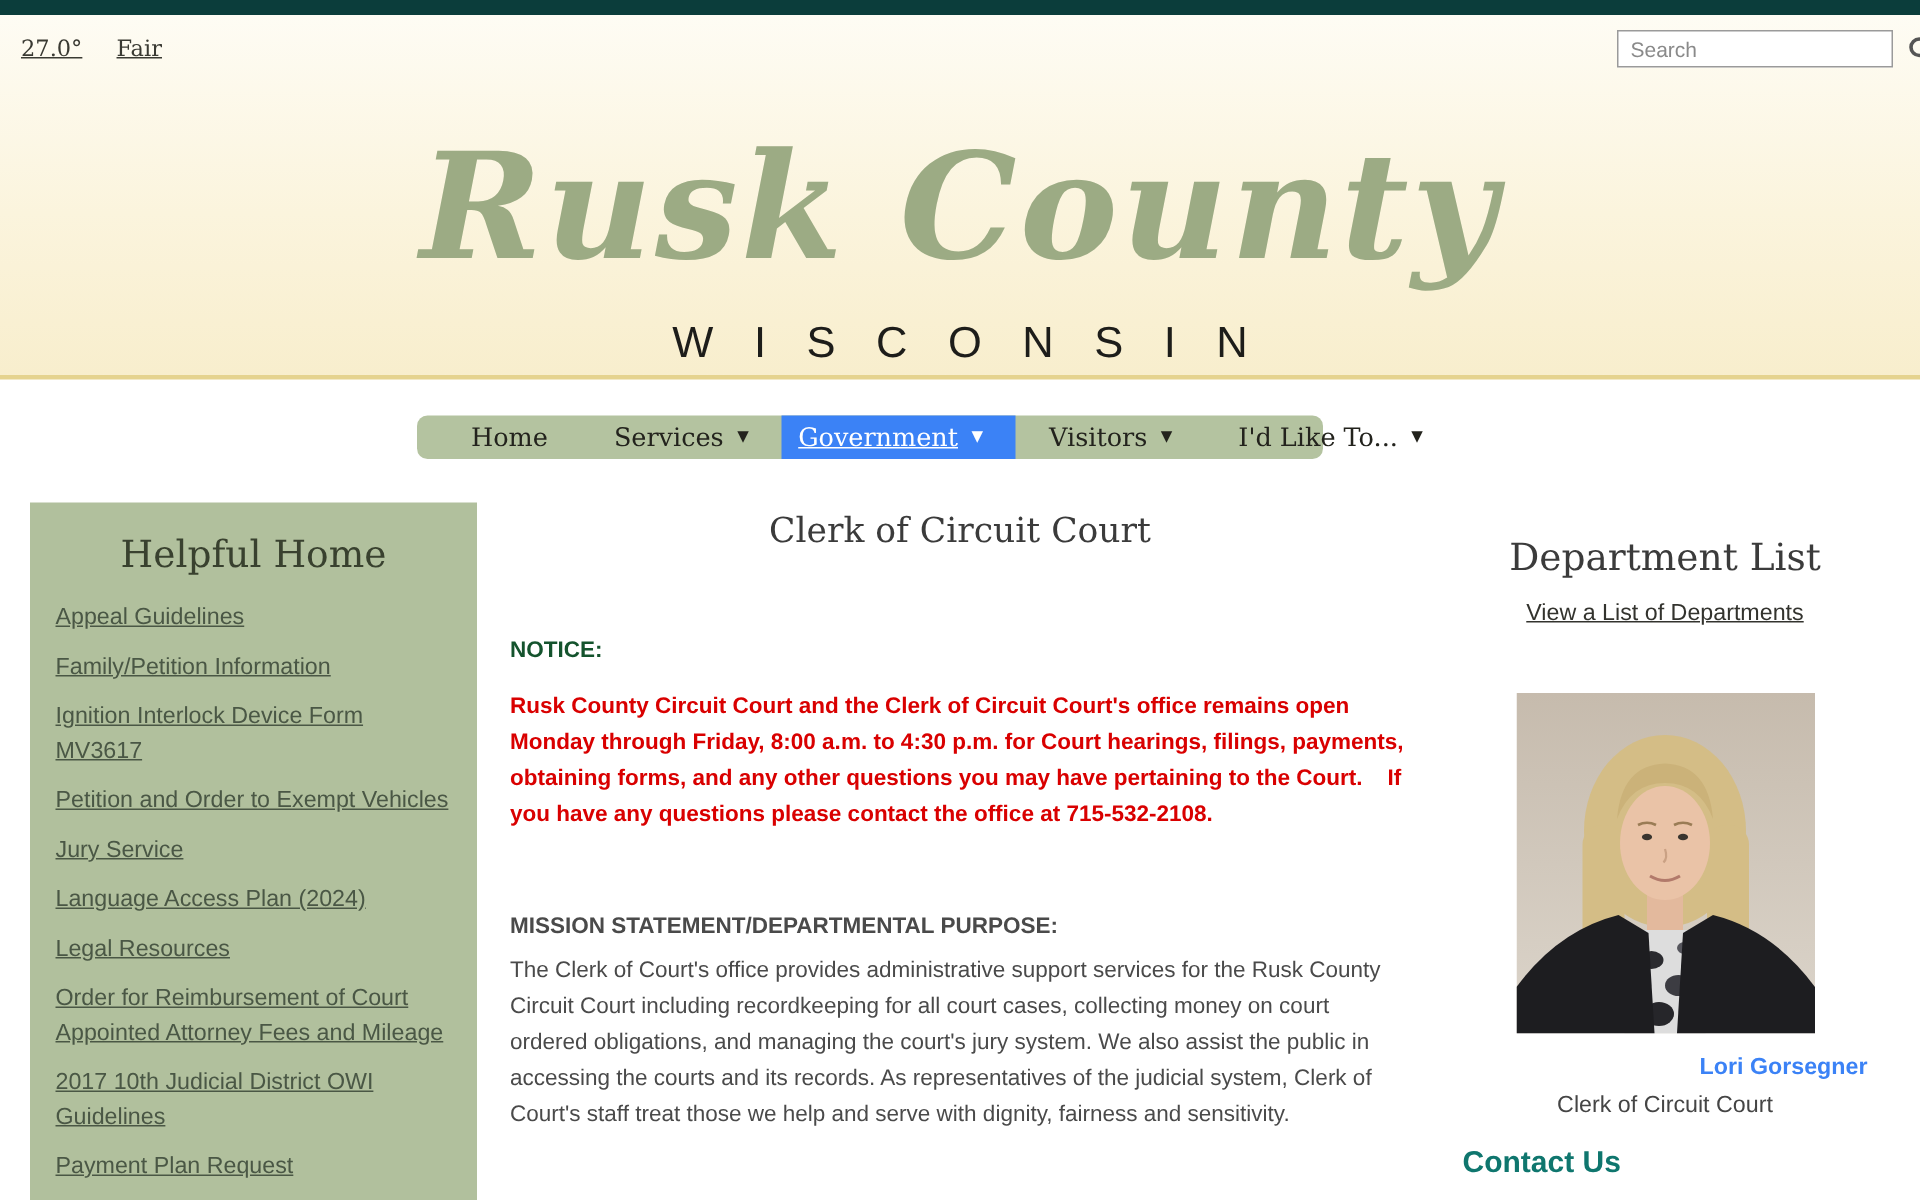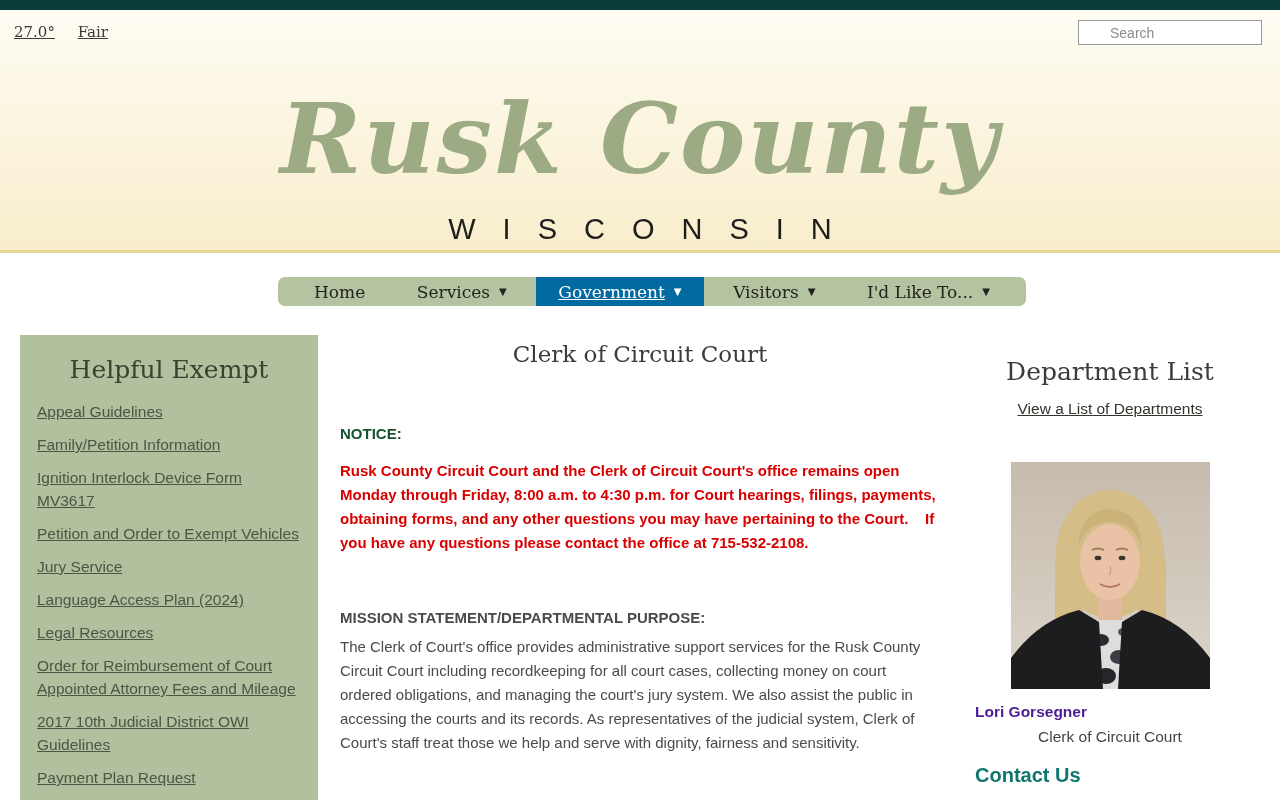--- a/index.html
+++ b/index.html
@@ -12,41 +12,41 @@
   
   .header { position:absolute; left:0; top:10px; width:1280px; height:243px;
             background:linear-gradient(#fefcf4 0%, #fbf4dd 55%, #f8eecd 100%);
             border-bottom:3px solid #e5d38f; }
 
   .weather { position:absolute; left:14px; top:13px; font-family:"DejaVu Serif", serif;
              font-size:15px; color:#3a3a33; }
   .weather a { color:#3a3a33; text-decoration:underline; margin-right:18px; cursor:pointer; }
 
   .searchbox { position:absolute; right:18px; top:10px; width:184px; height:25px;
-               background:#ffffff; border:1px solid #9a9a9a; display:flex; align-items:center;padding-left:23px; }
+               background:#ffffff; border:1px solid #9a9a9a; display:flex; align-items:center; }
   .searchbox input { flex:1; border:none; outline:none; font-size:14px; color:#444;
                      padding:0 4px 0 8px; font-family:"Liberation Sans", sans-serif; background:transparent; }
   .searchbox input::placeholder { color:#8a8a8a; }
   .search-btn { width:26px; height:23px; border:none; background:transparent; cursor:pointer;
                 display:flex; align-items:center; justify-content:center; }
 
   .logo { position:absolute; left:0; top:40px; width:1280px; text-align:center; }
   .logo-script { font-family:"DejaVu Serif", serif; font-style:italic; font-weight:bold;
                  font-size:98px; line-height:120px; color:#9cab84; letter-spacing:2px;margin-top:29px; }
   .logo-sub { margin-top:14px; font-family:"Liberation Sans", sans-serif; font-size:29px;
               color:#1d1d1a; letter-spacing:27px; text-indent:27px; }
 
   
-  .nav { position:absolute; left:278px; top:277px; width:748px; height:29px;
+  .nav { position:absolute; left:278px; top:277px; width:604px; height:29px;
          background:#b4c3a0; border-radius:7px; display:flex; align-items:stretch;
          justify-content:space-between; padding:0 14px; }
   .nav-item { display:flex; align-items:center; padding:0 22px; cursor:pointer;
               font-family:"DejaVu Serif", serif; font-size:17px; color:#23231d; white-space:nowrap; }
   .nav-item .caret { font-size:10px; margin-left:9px; color:#23231d; }
-  .nav-item.active { background:#0369a1; color:#ffffff; }
+  .nav-item.active { background:#3b82f6; color:#ffffff;padding-left:11px; }
   .nav-item.active > span:first-child { text-decoration:underline; }
   .nav-item.active .caret { color:#ffffff; }
 
   
   .sidebar { position:absolute; left:20px; top:335px; width:298px; height:465px;
              background:#b1c09d; padding:20px 17px 10px 17px; }
   .sidebar h2 { font-family:"DejaVu Serif", serif; font-size:25px; font-weight:normal;
                 color:#39412f; text-align:center; margin-bottom:16px; }
   .sidebar a { display:block; font-size:15.5px; line-height:23px; color:#4a5745;
                text-decoration:underline; margin-bottom:10px; cursor:pointer; }
@@ -61,21 +61,21 @@
   .mission-head { margin-top:54px; color:#4a4a4a; font-weight:bold; font-size:15px; }
   .mission-body { margin-top:9px; color:#4a4a4a; font-size:15px; line-height:24px; }
 
   
   .dept { position:absolute; left:975px; top:357px; width:270px; }
   .dept h2 { font-family:"DejaVu Serif", serif; font-size:25px; font-weight:normal;
              color:#3b3b3b; text-align:center; }
   .dept-link { display:block; margin-top:14px; text-align:center; font-size:15.5px;
                color:#33332e; text-decoration:underline; cursor:pointer; }
   .photo { margin:44px auto 0 auto; width:199px; height:227px; display:block; }
-  .person-name  { margin-top:14px; text-align:left; font-weight:bold; font-size:15.5px; color:#4c1d95; }
+  .person-name  { margin-top:14px; text-align:right; font-weight:bold; font-size:15.5px; color:#3b82f6; }
   .person-title { margin-top:7px;  text-align:center; font-size:15.5px; color:#454545; }
   .contact-head { margin-top:18px; font-weight:bold; font-size:20px; color:#0f766e; }
   .contact-email{ margin-top:15px; font-size:15.5px; color:#555; cursor:pointer; }
 </style>
 </head>
 <body>
 
 <div class="top-strip"></div>
 
 <div class="header">
@@ -117,21 +117,21 @@
     <span>Visitors</span>
     <span class="caret">▼</span>
   </div>
   <div class="nav-item">
     <span>I'd Like To...</span>
     <span class="caret">▼</span>
   </div>
 </div>
 
 <div class="sidebar">
-  <h2>Helpful Exempt</h2>
+  <h2>Helpful Home</h2>
   <a>Appeal Guidelines</a>
   <a>Family/Petition Information</a>
   <a>Ignition Interlock Device Form MV3617</a>
   <a>Petition and Order to Exempt Vehicles</a>
   <a>Jury Service</a>
   <a>Language Access Plan (2024)</a>
   <a>Legal Resources</a>
   <a>Order for Reimbursement of Court Appointed Attorney Fees and Mileage</a>
   <a>2017 10th Judicial District OWI Guidelines</a>
   <a>Payment Plan Request</a>

